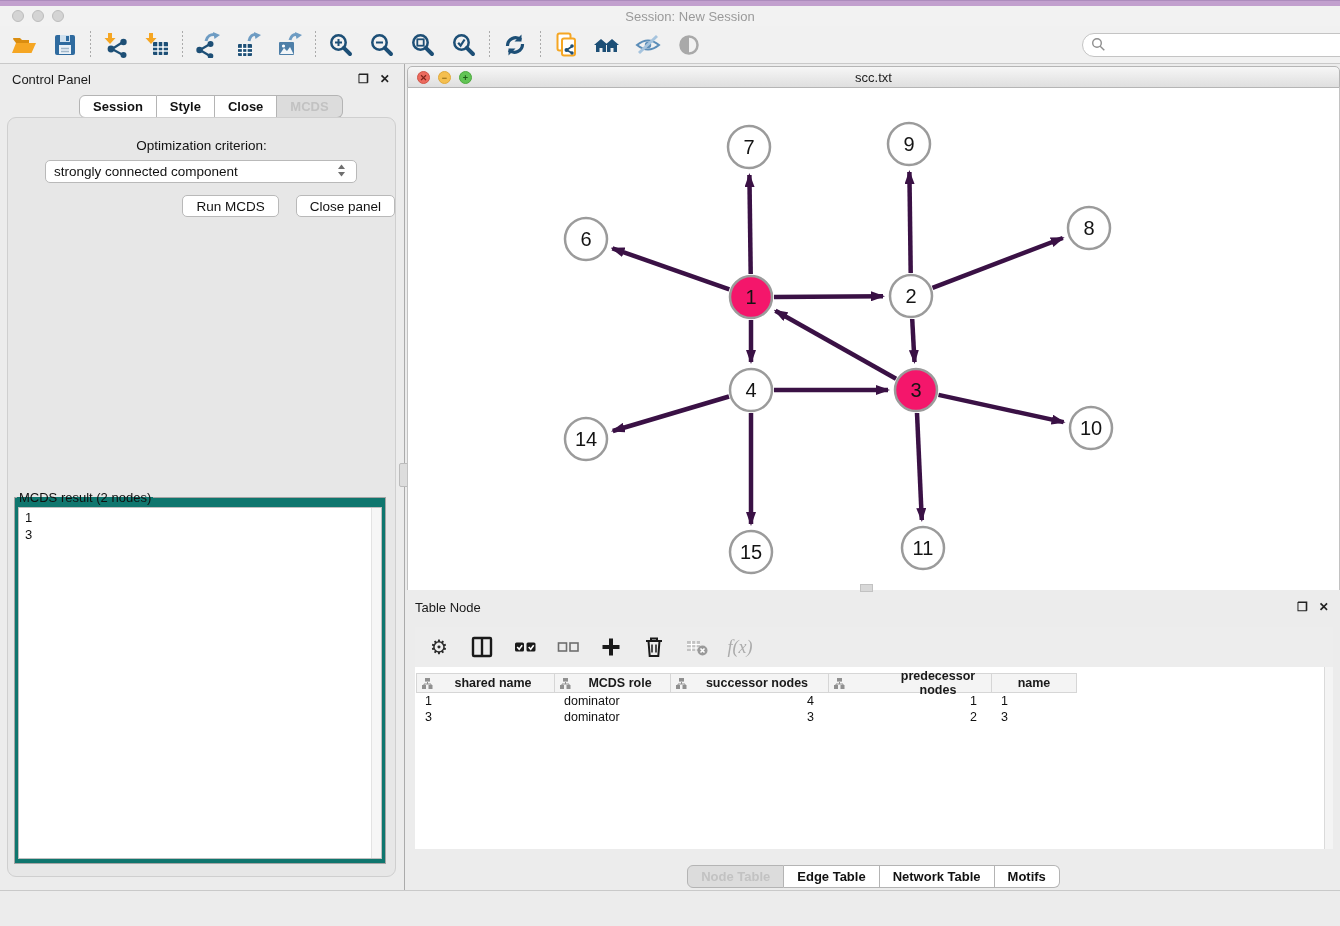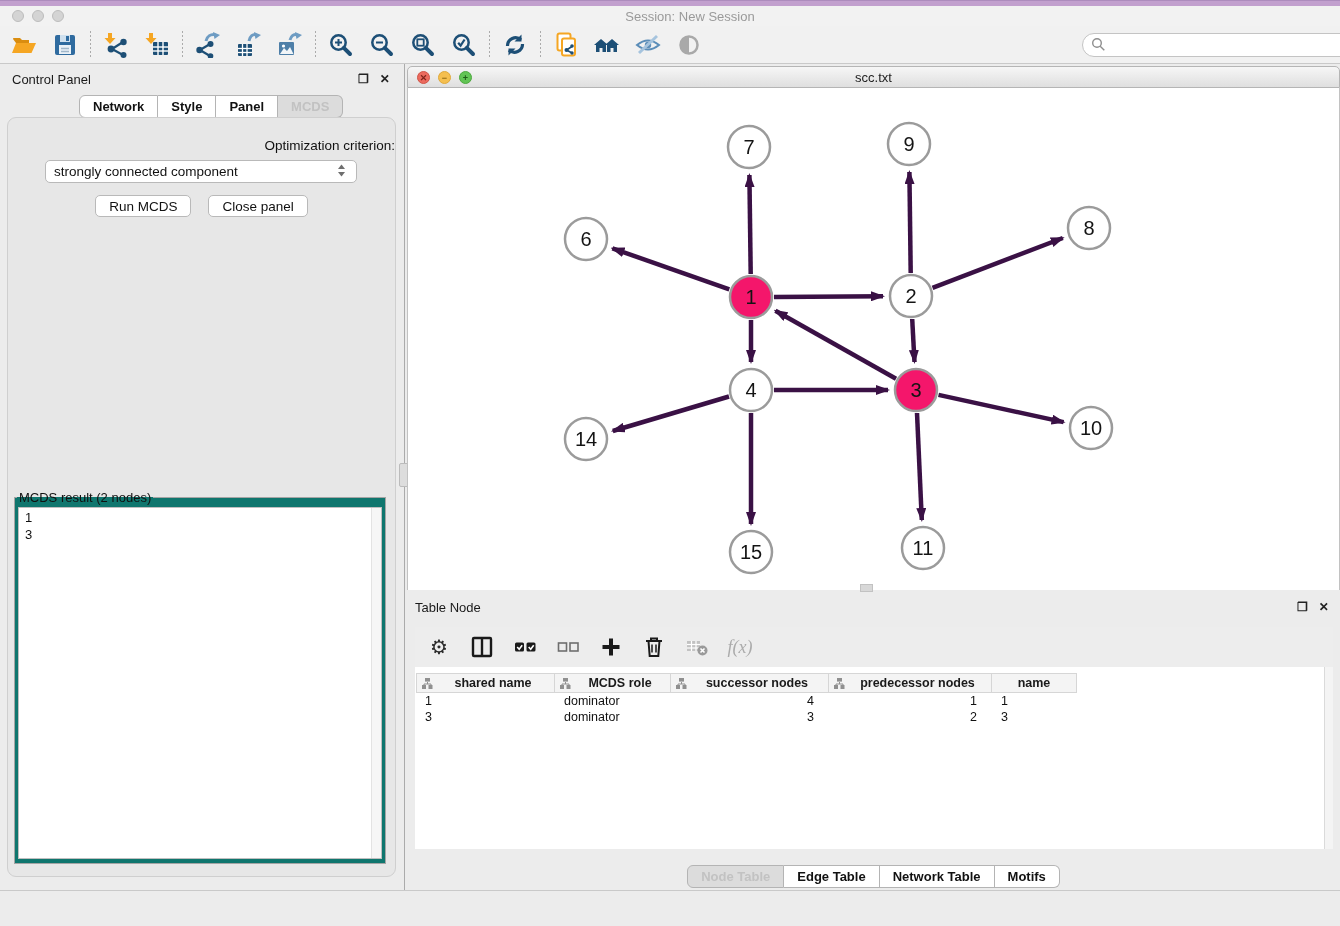--- a/index.html
+++ b/index.html
@@ -28,25 +28,25 @@
   .cp-btns{position:absolute;left:358px;top:73px;display:flex;gap:11px;}
   .tabrow{display:flex;height:23px;}
   .tab{padding:0 13px;font-size:13px;font-weight:600;display:flex;align-items:center;background:#FFF;
        border:1px solid #B4B4B4;border-left:none;color:#111;cursor:pointer;}
   .tab:first-child{border-left:1px solid #B4B4B4;border-top-left-radius:6px;border-bottom-left-radius:6px;}
   .tab:last-child{border-top-right-radius:6px;border-bottom-right-radius:6px;}
   .tab.sel{background:#DCDCDC;color:#C2C2C2;}
   .cp-tabs{position:absolute;left:79px;top:95px;}
   .cp-body{position:absolute;left:7px;top:117px;width:389px;height:760px;background:#E7E7E7;
            border:1px solid #CFCFCF;border-radius:9px;box-sizing:border-box;}
-  .opt-label{position:absolute;left:0;top:20px;width:100%;text-align:right;font-size:13.5px;color:#111;}
+  .opt-label{position:absolute;left:0;top:20px;width:100%;text-align:center;font-size:13.5px;color:#111;}
   .mac-select{position:absolute;left:37px;top:42px;width:312px;height:23px;background:#FFF;border:1px solid #B9B9B9;
               border-radius:5px;display:flex;align-items:center;padding:0 8px;box-sizing:border-box;font-size:13.5px;color:#111;cursor:pointer;}
   .mac-select .stepper{margin-left:auto;}
-  .btnrow{position:absolute;left:0;top:77px;width:100%;display:flex;justify-content:center;gap:17px;}
+  .btnrow{position:absolute;left:0;top:77px;width:100%;display:flex;justify-content:flex-end;gap:17px;}
   .mac-btn{height:22px;background:#FFF;border:1px solid #B9B9B9;border-radius:5px;padding:0 13px;
            font-size:13.5px;color:#111;display:flex;align-items:center;cursor:pointer;font-family:"Liberation Sans",sans-serif;}
   fieldset.result{position:absolute;left:6px;top:372px;width:370px;height:372px;border:1px solid #A5A5A5;
                   margin:0;padding:0;background:#0f766e;}
   fieldset.result legend{font-size:13px;color:#111;margin-left:2px;padding:0 2px;}
   .result-box{position:absolute;left:3px;top:2px;right:3px;bottom:4px;background:#FFF;border:1px solid #BFBFBF;}
   .result-box pre{margin:2px 6px;font-size:13px;font-family:"Liberation Sans",sans-serif;color:#111;line-height:1.3;}
   .result-scroll{position:absolute;right:0;top:0;width:9px;height:100%;background:#F6F6F6;border-left:1px solid #E3E3E3;}
   
   .vdiv{position:absolute;left:404px;top:64px;width:1px;height:826px;background:#ABABAB;}
@@ -266,23 +266,23 @@
       <input type="text" placeholder="" style="">
     </div>
   </div>
 
   <div class="phead cp-title">Control Panel</div>
   <div class="cp-btns">
     <span class="winbtn">❐</span>
     <span class="winbtn">✕</span>
   </div>
   <div class="tabrow cp-tabs" id="cp-tabs">
-      <div class="tab">Network</div>
+      <div class="tab">Session</div>
       <div class="tab">Style</div>
-      <div class="tab">Panel</div>
+      <div class="tab">Close</div>
       <div class="tab sel">MCDS</div>
     </div>
   <div class="cp-body">
     <div class="opt-label">Optimization criterion:</div>
     <div class="mac-select">
       <span>strongly connected component</span>
       <span class="stepper">
         <svg width="13" height="15" viewBox="0 0 13 15">
             <path d="M3 6l3.5-4.5L10 6z" fill="#6E6E6E"></path>
             <path d="M3 9l3.5 4.5L10 9z" fill="#6E6E6E"></path>
@@ -463,21 +463,21 @@
         </div>
         <div class="th" style="width: 158px;">
           <svg width="11" height="11" viewBox="0 0 11 11" style="margin:0 2px;">
             <path d="M5.5 4v2M2 7V6h7v1" stroke="#909090" fill="none" stroke-width="1"></path>
             <rect x="3" y="0" width="5" height="3.6" fill="#909090"></rect>
             <rect x="0" y="7" width="4" height="4" fill="#909090"></rect>
             <rect x="6.5" y="7" width="4" height="4" fill="#909090"></rect>
           </svg>
           <span class="lbl">successor nodes</span>
         </div>
-        <div class="th" style="width: 163px;">
+        <div class="th" style="width: 163px; gap: 41px;">
           <svg width="11" height="11" viewBox="0 0 11 11" style="margin:0 2px;">
             <path d="M5.5 4v2M2 7V6h7v1" stroke="#909090" fill="none" stroke-width="1"></path>
             <rect x="3" y="0" width="5" height="3.6" fill="#909090"></rect>
             <rect x="0" y="7" width="4" height="4" fill="#909090"></rect>
             <rect x="6.5" y="7" width="4" height="4" fill="#909090"></rect>
           </svg>
           <span class="lbl">predecessor nodes</span>
         </div>
         <div class="th" style="width: 85px;">
           <span class="lbl">name</span>

